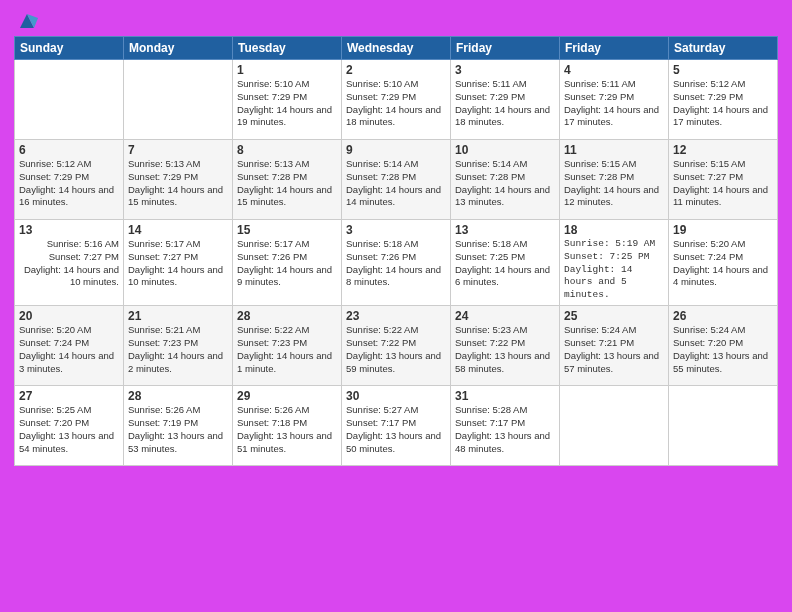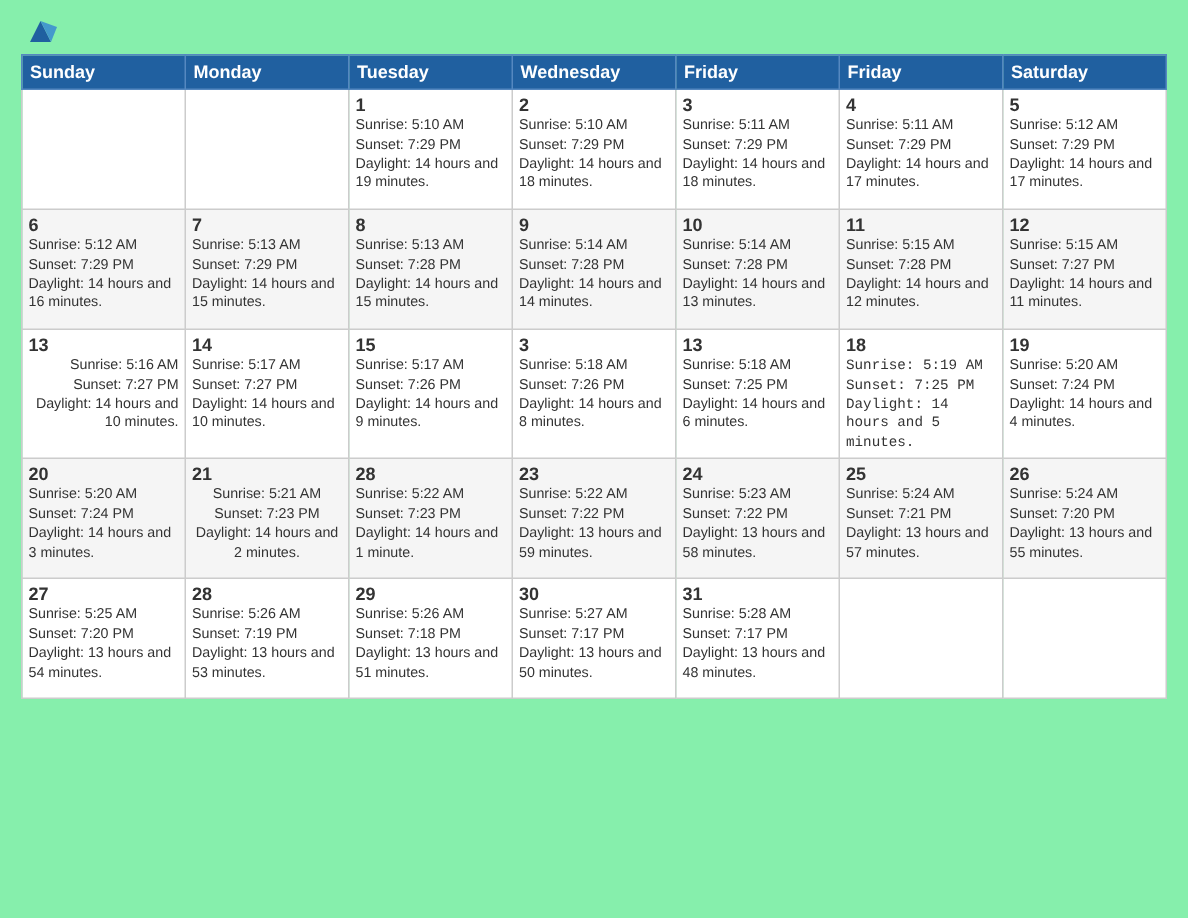--- a/index.html
+++ b/index.html
@@ -6,21 +6,21 @@
     body {
       font-family: Arial, sans-serif;
       background: #fff;
       width: 792px;
       height: 612px;
       overflow: hidden;
     }
     .page {
       width: 792px;
       height: 612px;
-      background: #86efac;
+      background: #d946ef;
       padding: 10px 14px 10px 14px;
     }
     .header {
       display: flex;
       justify-content: space-between;
       align-items: flex-start;
       margin-bottom: 8px;
     }
     .logo {
       display: flex;
@@ -255,21 +255,21 @@
         </tr>
         <tr>
           <td>
             <span class="day-number">20</span>
             <div class="day-info" style="white-space: pre-line;">Sunrise: 5:20 AM
 Sunset: 7:24 PM
 Daylight: 14 hours and 3 minutes.</div>
           </td>
           <td>
             <span class="day-number">21</span>
-            <div class="day-info" style="white-space: pre-line; text-align: center;">Sunrise: 5:21 AM
+            <div class="day-info" style="white-space: pre-line;">Sunrise: 5:21 AM
 Sunset: 7:23 PM
 Daylight: 14 hours and 2 minutes.</div>
           </td>
           <td>
             <span class="day-number">28</span>
             <div class="day-info" style="white-space: pre-line;">Sunrise: 5:22 AM
 Sunset: 7:23 PM
 Daylight: 14 hours and 1 minute.</div>
           </td>
           <td>

